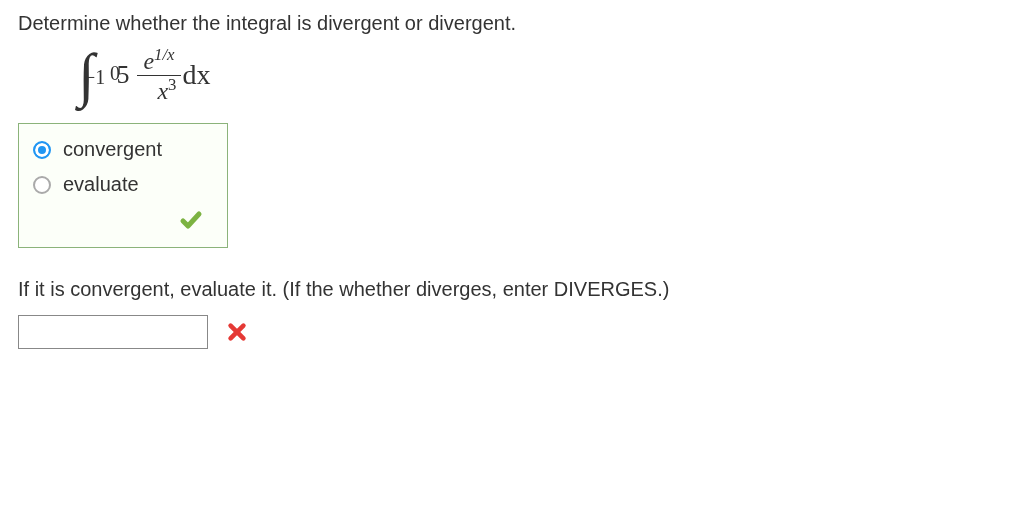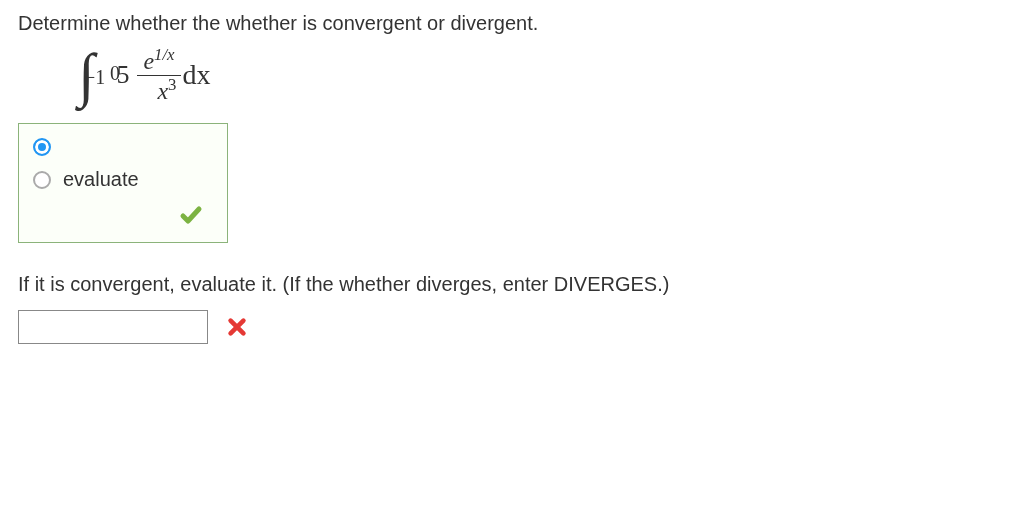--- a/index.html
+++ b/index.html
@@ -115,21 +115,21 @@
     background: #fff;
     box-sizing: border-box;
     font-size: 16px;
     padding: 4px 6px;
   }
   .icon-spacer { margin-left: 18px; display:inline-flex; align-items:center;}
 </style>
 </head>
 <body>
 
-<div class="question-text">Determine whether the whether is convergent or divergent.</div>
+<div class="question-text">Determine whether the integral is divergent or divergent.</div>
 
 <div class="integral-block">
   <span class="integral-sign">
     ∫
     <span class="limit-upper">0</span>
     <span class="limit-lower">−1</span>
   </span>
   <span class="coef">5</span>
   <span class="fraction">
     <span class="num">
@@ -138,20 +138,21 @@
     <span class="den">
       <span style="font-style:italic;">x</span><sup>3</sup>
     </span>
   </span>
   <span class="dx">dx</span>
 </div>
 
 <div class="answer-box">
   <div class="radio-row">
     <span class="radio-circle selected"></span>
+    <span>convergent</span>
   </div>
   <div class="radio-row">
     <span class="radio-circle"></span>
     <span>evaluate</span>
   </div>
   <div class="check-wrap">
     <svg width="24" height="24" viewBox="0 0 24 24">
       <path d="M4 13 L9 18 L20 6" stroke="#7cb342" stroke-width="5" fill="none" stroke-linecap="round" stroke-linejoin="round"></path>
     </svg>
   </div>

